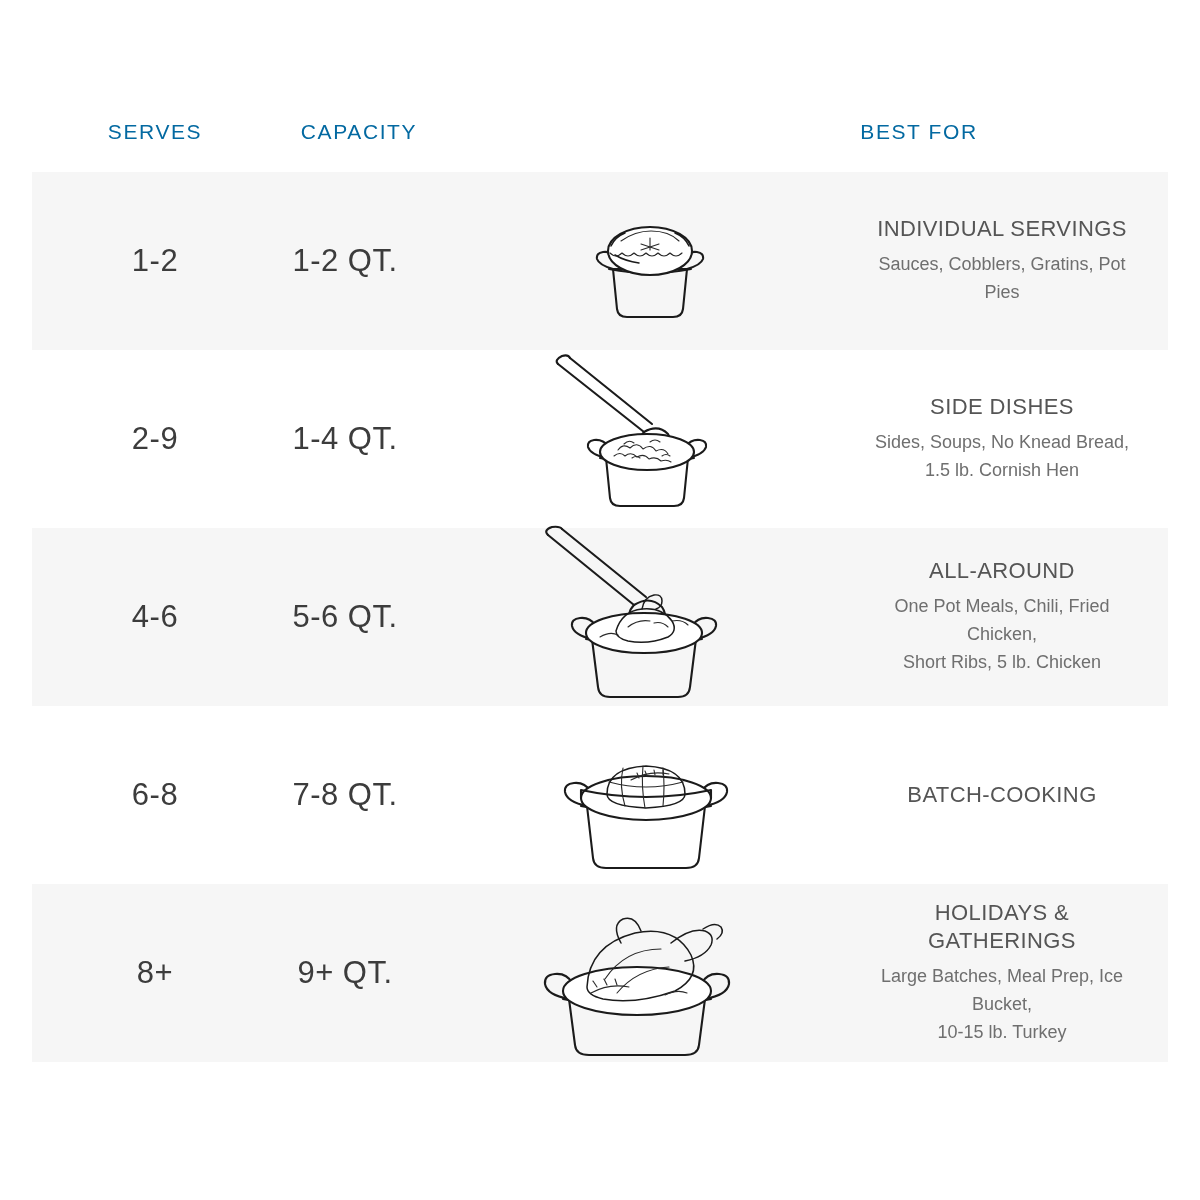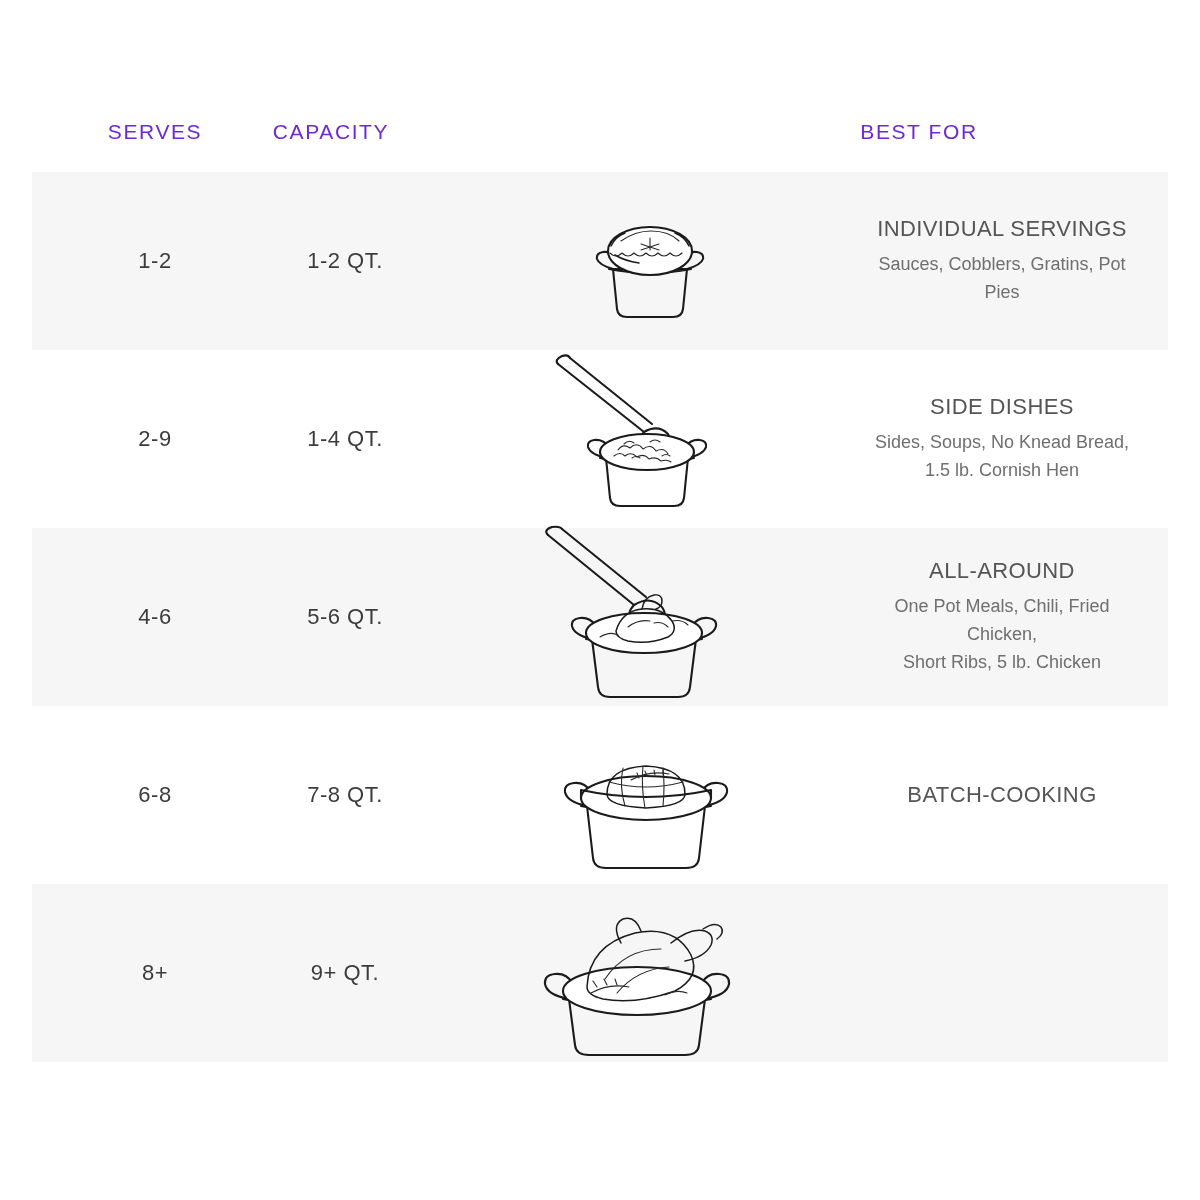--- a/index.html
+++ b/index.html
@@ -28,44 +28,44 @@
     position: absolute;
     left: 32px;
     top: 120px;
     width: 1136px;
     height: 48px;
   }
   .hdr {
     position: absolute;
     font-size: 21px;
     letter-spacing: 1.6px;
-    color: #6d28d9;
+    color: #0369a1;
     font-weight: 400;
     text-align: center;
     white-space: nowrap;
   }
   .hdr-serves   { left: 28px;  width: 190px; }
-  .hdr-capacity { left: 204px; width: 190px; }
+  .hdr-capacity { left: 232px; width: 190px; }
   .hdr-bestfor  { left: 752px; width: 270px; }
 
   
   .row {
     position: absolute;
     left: 32px;
     width: 1136px;
     display: flex;
     align-items: center;
   }
   .row.shaded { background: #f6f6f6; }
 
   .col-serves,
   .col-capacity {
     width: 190px;
     text-align: center;
-    font-size: 22px;
+    font-size: 31px;
     color: #3c3c3c;
     letter-spacing: 0.5px;
     flex: none;
   }
   .col-serves { margin-left: 28px; }
 
   .col-art {
     flex: none;
     width: 420px;
     display: flex;
@@ -285,15 +285,19 @@
           <path class="ln-fine" d="M92 110 Q112 86 144 84"></path>
 
           <path class="ln-fine" d="M66 110 Q84 100 104 104"></path>
           <path class="ln-fine" d="M72 104 L68 98"></path>
           <path class="ln-fine" d="M82 102 L79 96"></path>
           <path class="ln-fine" d="M92 102 L90 96"></path>
           <path class="ln-fine" d="M140 112 Q152 106 162 110"></path>
         </svg>
       </span>
     </div>
+    <div class="col-best">
+      <div class="best-title">HOLIDAYS &amp; GATHERINGS</div>
+      <div class="best-desc">Large Batches, Meal Prep, Ice Bucket,<br>10-15 lb. Turkey</div>
+    </div>
   </div>
 
 </div>
 
 </body></html>

